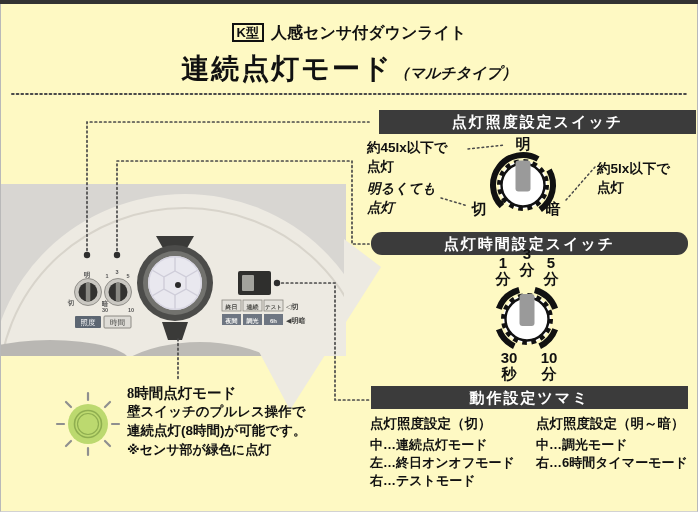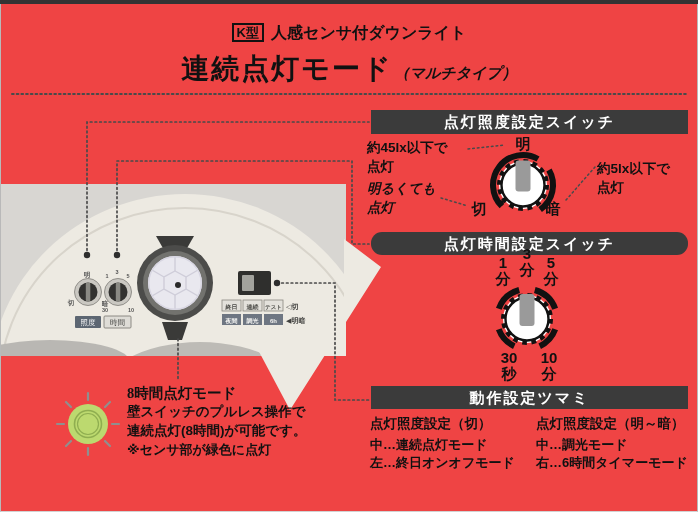--- a/index.html
+++ b/index.html
@@ -1,18 +1,18 @@
 <!DOCTYPE html>
 <html style="--accent: #3b3b3b; --glow: #bcd96f;"><head>
 <meta charset="utf-8">
 <style>
   :root{ --accent:#3b3b3b; --glow:#bcd96f; }
   *{ margin:0; padding:0; box-sizing:border-box; }
   body{ background:#fff; font-family:"Liberation Sans","DejaVu Sans",sans-serif; color:#111; }
-  .page{ position:relative; width:698px; height:512px; background:#ef4444; overflow:hidden;
+  .page{ position:relative; width:698px; height:512px; background:#fef9c3; overflow:hidden;
          border-top:4px solid #333; }
   .frame{ position:absolute; inset:0; border-left:1px solid #b9b9b9; border-right:1px solid #b9b9b9;
           border-bottom:1px solid #d2d2d2; pointer-events:none; z-index:9; }
   .abs{ position:absolute; }
   .titleline{ top:19px; left:0; width:100%; text-align:center; font-size:16px; font-weight:700; }
   .badge{ display:inline-block; border:2px solid #111; padding:0 3px; font-size:13px; line-height:15px;
           vertical-align:1px; margin-right:7px; font-weight:700; }
   .maintitle{ top:46px; left:0; width:100%; text-align:center; }
   .maintitle .big{ font-size:28px; font-weight:700; letter-spacing:2px; }
   .maintitle .suffix{ font-size:15px; font-weight:700; margin-left:2px;font-style:italic; }
@@ -141,21 +141,21 @@
       <path d="M441,194 L468,202" stroke-width="1.5"></path>
       <path d="M566,196 L595,163" stroke-width="1.5"></path>
     </g>
     <g fill="#2e2e2e">
       <circle cx="87" cy="251" r="3.2"></circle>
       <circle cx="117" cy="251" r="3.2"></circle>
       <circle cx="277" cy="279" r="3.2"></circle>
     </g>
   </svg>
 
-  <div class="abs section-header" style="top:106px;">点灯照度設定スイッチ</div>
+  <div class="abs section-header" style="top:106px;margin-left:8px;">点灯照度設定スイッチ</div>
   <div class="abs note" style="left:367px; top:134px; width:106px;">約45lx以下で
 点灯</div>
   <div class="abs note" style="left:367px; top:175px; width:106px;font-style:italic;">明るくても
 点灯</div>
   <div class="abs note" style="left:597px; top:155px; width:95px;">約5lx以下で
 点灯</div>
   <div class="abs dlabel" style="left:508px; top:131px; width:30px;">明</div>
   <div class="abs dlabel" style="left:466px; top:196px; width:26px;">切</div>
   <div class="abs dlabel" style="left:538px; top:196px; width:30px;">暗</div>
   <svg class="dial" style="left:478px; top:136px;" width="90" height="90" viewBox="0 0 90 90">
@@ -188,20 +188,21 @@
       <path d="M73.2,55.3 A30,30 0 0 1 57.7,72.2"></path>
       <path d="M32.3,72.2 A30,30 0 0 1 16.8,55.3"></path>
     </g>
   </svg>
 
   <div class="abs section-header" style="top:382px; height:23px; line-height:23px;">動作設定ツマミ</div>
   <div class="abs modecol" style="left:370px; top:411px; width:162px;">
     <div class="mh">点灯照度設定（切）</div>
     <div class="mr">中…連続点灯モード</div>
     <div class="mr">左…終日オンオフモード</div>
+    <div class="mr">右…テストモード</div>
   </div>
   <div class="abs modecol" style="left:536px; top:411px; width:158px;">
     <div class="mh">点灯照度設定（明～暗）</div>
     <div class="mr">中…調光モード</div>
     <div class="mr">右…6時間タイマーモード</div>
   </div>
 
   <svg class="glowicon" width="66" height="66" viewBox="0 0 66 66">
     <g stroke="#8f8f8f" stroke-width="2.2" stroke-linecap="round">
       <line x1="57" y1="33" x2="64" y2="33"></line>

